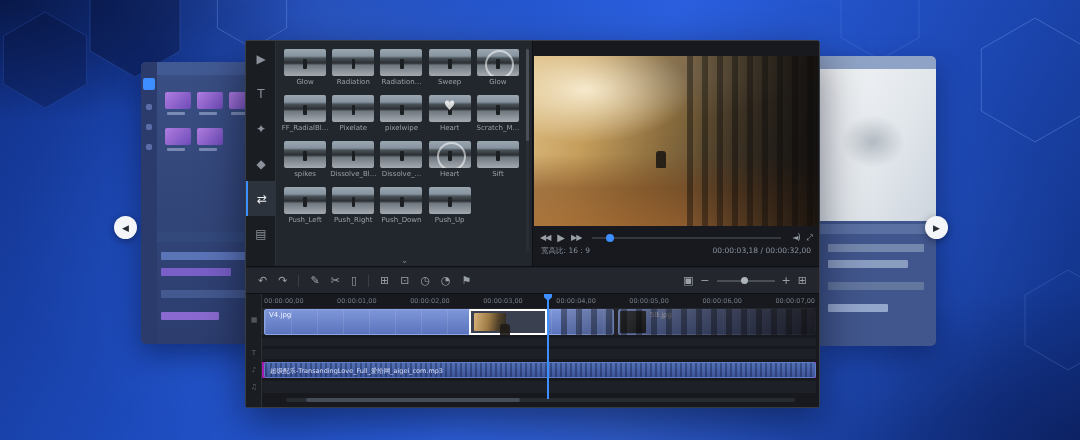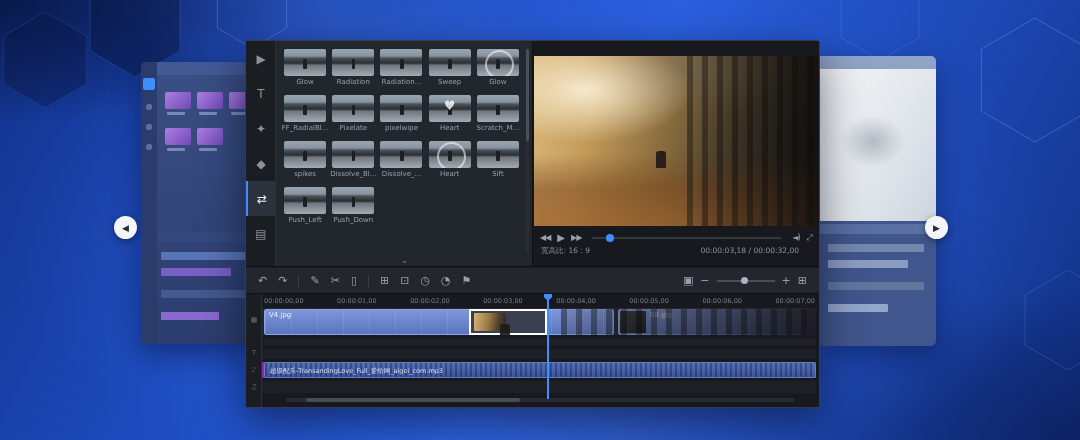--- a/index.html
+++ b/index.html
@@ -87,21 +87,21 @@
       linear-gradient(to left, rgba(14,12,11,.85), rgba(14,12,11,0)),
       repeating-linear-gradient(90deg, rgba(12,11,10,.45) 0 6px, rgba(70,58,44,.15) 6px 15px); }
   .video::before { content:""; position:absolute; left:43%; top:56%; width:10px; height:17px; z-index:2;
     background:rgba(32,27,22,.92); border-radius:3px 3px 1px 1px; }
   .controls { position:absolute; left:7px; right:7px; top:189px; height:15px;
     display:flex; align-items:center; gap:7px; color:#9aa0a8; font-size:8px; }
   .ctrl { cursor:pointer; letter-spacing:-1px; }
   .ctrl.play { font-size:10px; }
   .seek { flex:1; height:2px; background:#34383f; position:relative; margin:0 4px; cursor:pointer; }
   .seek-dot { position:absolute; left:7%; top:-3px; width:8px; height:8px; border-radius:50%; background:#3d8eff; cursor:pointer; }
-  .info-row { position:absolute; left:8px; right:20px; top:205px; display:flex; justify-content:space-between;
+  .info-row { position:absolute; left:8px; right:8px; top:205px; display:flex; justify-content:space-between;
     font-size:7.5px; color:#8b93a0; }
 
   .toolbar { position:absolute; left:0; top:227px; width:100%; height:26px; background:#23262d;
     border-bottom:1px solid #0e1013; display:flex; align-items:center; padding:0 12px; gap:11px;
     color:#9aa0a8; font-size:11px; }
   .tb { cursor:pointer; line-height:1; }
   .tb-divider { width:1px; height:12px; background:#3a3f46; }
   .tb-right { margin-left:auto; display:flex; align-items:center; gap:7px; }
   .zoom-slider { width:58px; height:2px; background:#4a4f57; position:relative; cursor:pointer; }
   .zoom-knob { position:absolute; left:42%; top:-3px; width:7px; height:7px; border-radius:50%; background:#aeb4bc; }
@@ -276,21 +276,29 @@
           <div class="titem">
               <div class="thumb"></div>
               <div class="tlabel">Sift</div>
             </div>
           <div class="titem">
               <div class="thumb"></div>
               <div class="tlabel">Push_Left</div>
             </div>
           <div class="titem">
               <div class="thumb"></div>
+              <div class="tlabel">Push_Right</div>
+            </div>
+          <div class="titem">
+              <div class="thumb"></div>
               <div class="tlabel">Push_Down</div>
+            </div>
+          <div class="titem">
+              <div class="thumb"></div>
+              <div class="tlabel">Push_Up</div>
             </div>
         </div>
         <div class="vscroll-track"></div>
         <div class="vscroll-thumb"></div>
         <div class="scroll-more">⌄</div>
       </div>
 
       <div class="preview-panel">
         <div class="video"></div>
         <div class="controls">

